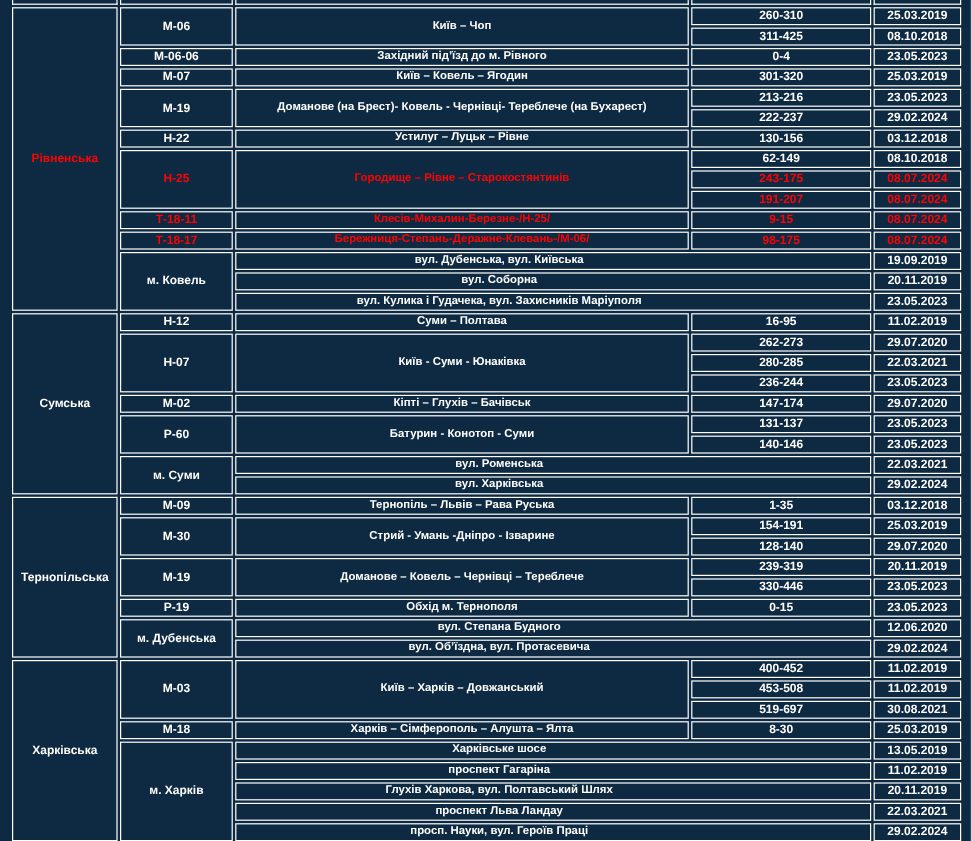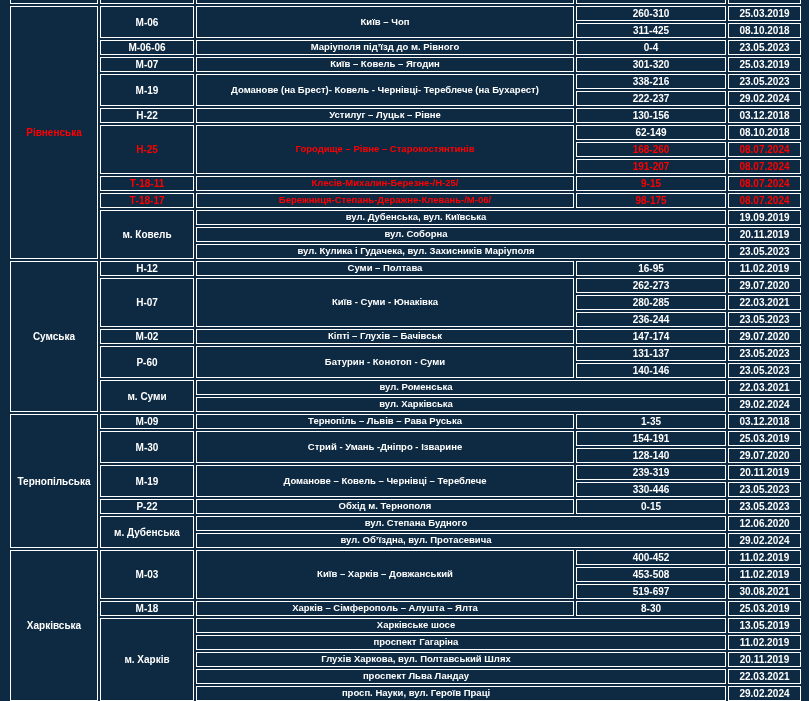--- a/index.html
+++ b/index.html
@@ -56,54 +56,54 @@
           <td class="desc-cell" rowspan="2">Київ – Чоп</td>
           <td class="km-cell">260-310</td>
           <td class="date-cell">25.03.2019</td>
         </tr>
         <tr>
           <td class="km-cell">311-425</td>
           <td class="date-cell">08.10.2018</td>
         </tr>
         <tr>
           <td class="code-cell" rowspan="1">М-06-06</td>
-          <td class="desc-cell" rowspan="1">Маріуполя під’їзд до м. Рівного</td>
+          <td class="desc-cell" rowspan="1">Західний під’їзд до м. Рівного</td>
           <td class="km-cell">0-4</td>
           <td class="date-cell">23.05.2023</td>
         </tr>
         <tr>
           <td class="code-cell" rowspan="1">М-07</td>
           <td class="desc-cell" rowspan="1">Київ – Ковель – Ягодин</td>
           <td class="km-cell">301-320</td>
           <td class="date-cell">25.03.2019</td>
         </tr>
         <tr>
           <td class="code-cell" rowspan="2">М-19</td>
           <td class="desc-cell" rowspan="2">Доманове (на Брест)- Ковель - Чернівці- Тереблече (на Бухарест)</td>
-          <td class="km-cell">338-216</td>
+          <td class="km-cell">213-216</td>
           <td class="date-cell">23.05.2023</td>
         </tr>
         <tr>
           <td class="km-cell">222-237</td>
           <td class="date-cell">29.02.2024</td>
         </tr>
         <tr>
           <td class="code-cell" rowspan="1">Н-22</td>
           <td class="desc-cell" rowspan="1">Устилуг – Луцьк – Рівне</td>
           <td class="km-cell">130-156</td>
           <td class="date-cell">03.12.2018</td>
         </tr>
         <tr>
           <td class="code-cell red" rowspan="3">Н-25</td>
           <td class="desc-cell red" rowspan="3">Городище – Рівне – Старокостянтинів</td>
           <td class="km-cell">62-149</td>
           <td class="date-cell">08.10.2018</td>
         </tr>
         <tr>
-          <td class="km-cell red">168-260</td>
+          <td class="km-cell red">243-175</td>
           <td class="date-cell red">08.07.2024</td>
         </tr>
         <tr>
           <td class="km-cell red">191-207</td>
           <td class="date-cell red">08.07.2024</td>
         </tr>
         <tr>
           <td class="code-cell red" rowspan="1">Т-18-11</td>
           <td class="desc-cell red" rowspan="1">Клесів-Михалин-Березне-/Н-25/</td>
           <td class="km-cell red">9-15</td>
@@ -195,21 +195,21 @@
           <td class="code-cell" rowspan="2">М-19</td>
           <td class="desc-cell" rowspan="2">Доманове – Ковель – Чернівці – Тереблече</td>
           <td class="km-cell">239-319</td>
           <td class="date-cell">20.11.2019</td>
         </tr>
         <tr>
           <td class="km-cell">330-446</td>
           <td class="date-cell">23.05.2023</td>
         </tr>
         <tr>
-          <td class="code-cell" rowspan="1">Р-22</td>
+          <td class="code-cell" rowspan="1">Р-19</td>
           <td class="desc-cell" rowspan="1">Обхід м. Тернополя</td>
           <td class="km-cell">0-15</td>
           <td class="date-cell">23.05.2023</td>
         </tr>
         <tr>
           <td class="code-cell" rowspan="2">м. Дубенська</td>
           <td class="street-cell" colspan="2">вул. Степана Будного</td>
           <td class="date-cell">12.06.2020</td>
         </tr>
         <tr>

